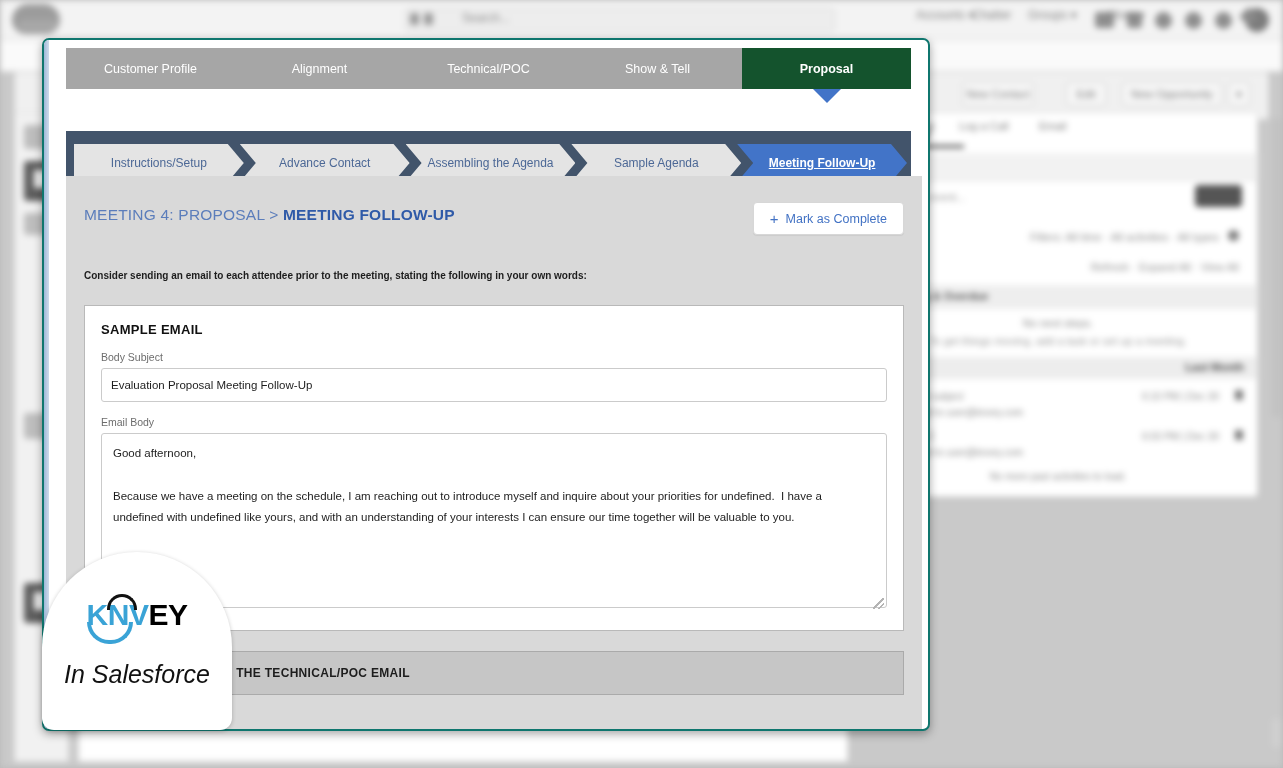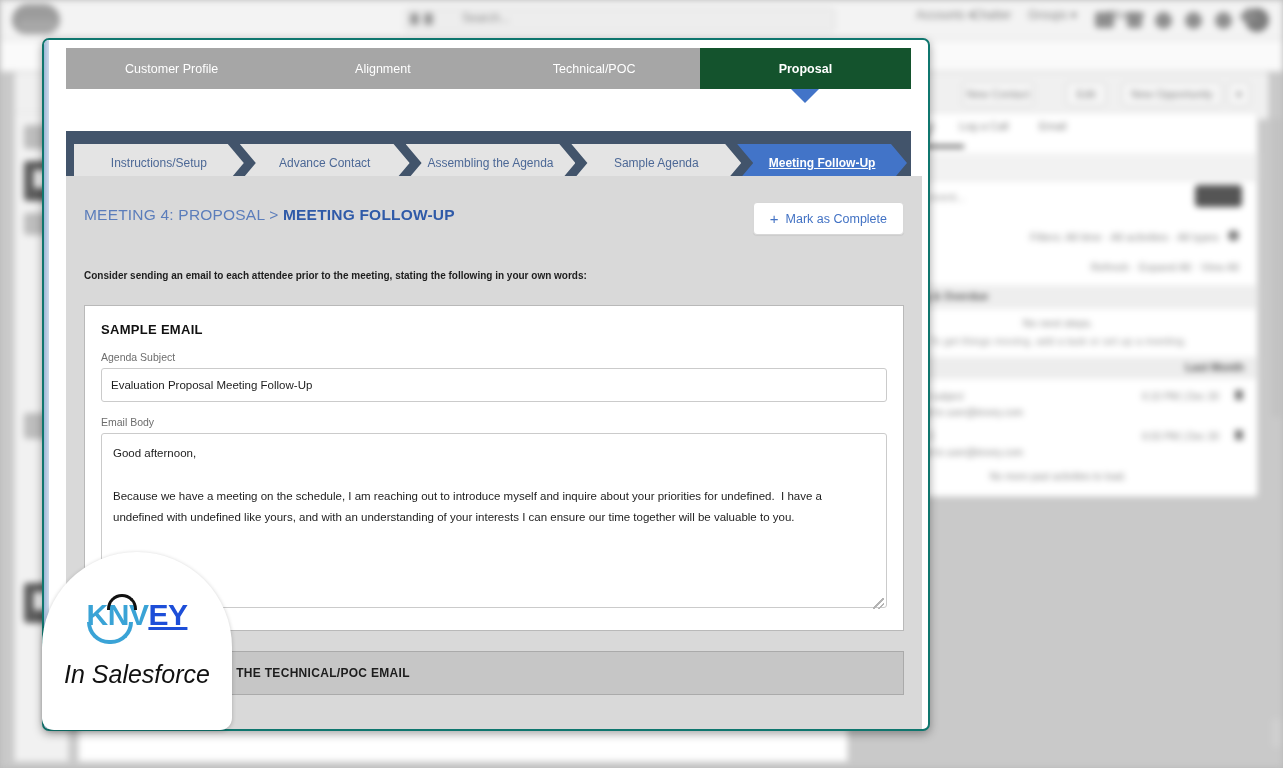--- a/index.html
+++ b/index.html
@@ -226,21 +226,21 @@
     z-index: 40;
     display: flex; flex-direction: column; align-items: center; justify-content: center;
   }
   .wm-logo { position: relative; width: 120px; height: 52px; }
   .wm-text {
     position: absolute; left: 0; top: 4px; width: 120px; text-align: center;
     font-size: 30px; font-weight: bold; letter-spacing: -.5px;
     font-family: "Liberation Sans", sans-serif;
   }
   .wm-text .k1 { color: #3aa3d6; }
-  .wm-text .k2 { color: #1d4ed8; text-decoration: underline; }
+  .wm-text .k2 { color: #000000; }
   .wm-arc {
     position: absolute; left: 30px; top: 0px; width: 30px; height: 16px;
     border: 3.5px solid #111; border-bottom: none;
     border-radius: 16px 16px 0 0;
   }
   .wm-smile {
     position: absolute; left: 10px; top: 28px; width: 46px; height: 22px;
     border: 4px solid #3aa3d6; border-top: none;
     border-radius: 0 0 26px 26px;
   }
@@ -342,20 +342,23 @@
   <div class="stage-bar">
     <div class="stage">
       <span>Customer Profile</span>
     </div>
     <div class="stage">
       <span>Alignment</span>
     </div>
     <div class="stage">
       <span>Technical/POC</span>
     </div>
+    <div class="stage">
+      <span>Show &amp; Tell</span>
+    </div>
     <div class="stage active">
       <span>Proposal</span>
       <span class="pointer"></span>
     </div>
   </div>
 
   <div class="subnav">
     <div class="chev">
       <span>Instructions/Setup</span>
     </div>
@@ -384,21 +387,21 @@
           <span class="plus">+</span>
           <span>Mark as Complete</span>
         </div>
       </div>
 
       <div class="lead">Consider sending an email to each attendee prior to the meeting, stating the following in your own words:</div>
 
       <div class="card">
         <div class="card-title">SAMPLE EMAIL</div>
 
-        <div class="field-label">Agenda Subject</div>
+        <div class="field-label">Body Subject</div>
         <input class="text-input" value="Evaluation Proposal Meeting Follow-Up" style="">
 
         <div class="field-label">Email Body</div>
         <div class="textarea-wrap">
           <textarea class="text-area" style="">Good afternoon,
 
 Because we have a meeting on the schedule, I am reaching out to introduce myself and inquire about your priorities for undefined.  I have a undefined with undefined like yours, and with an understanding of your interests I can ensure our time together will be valuable to you.</textarea>
           <span class="resize-grip"></span>
         </div>
       </div>

